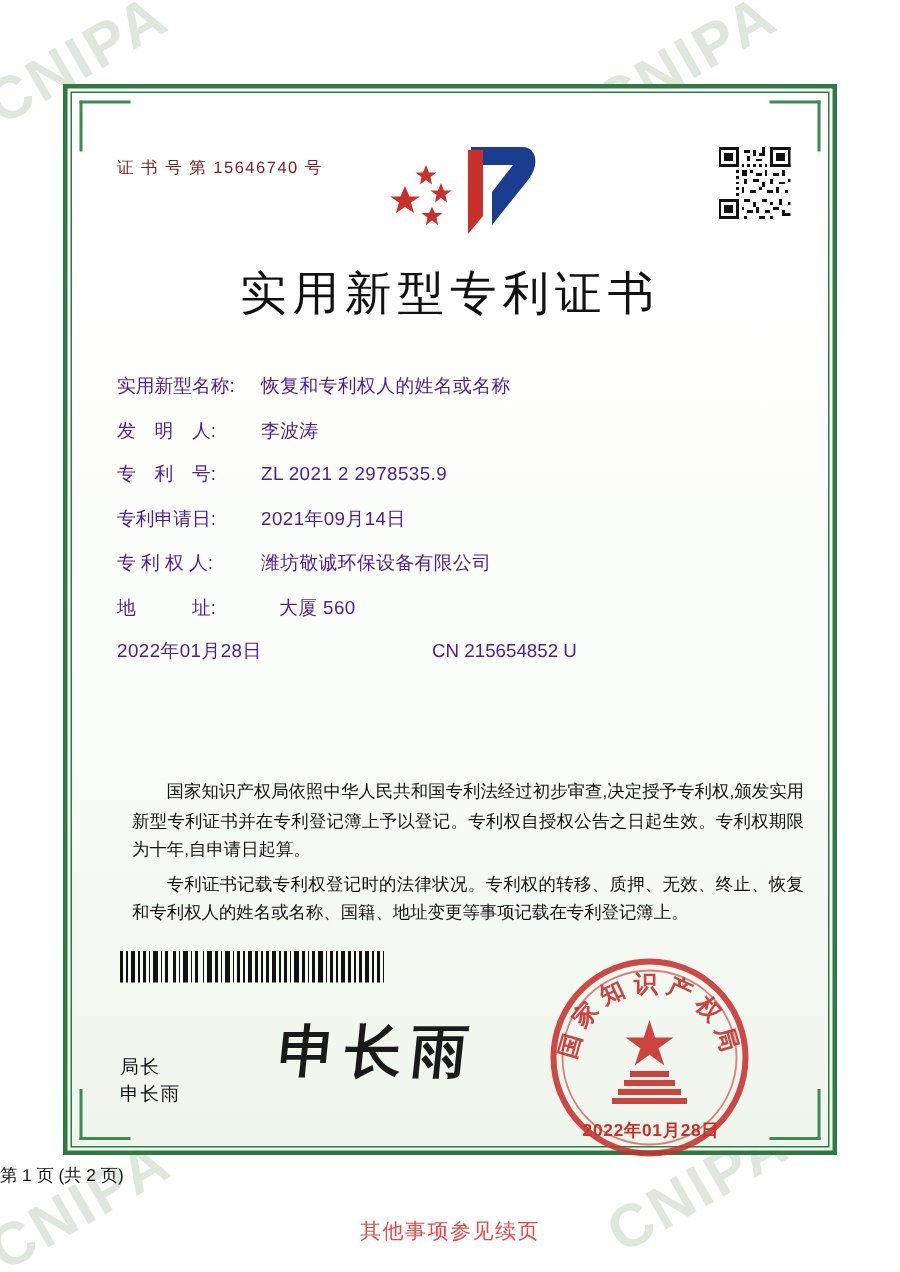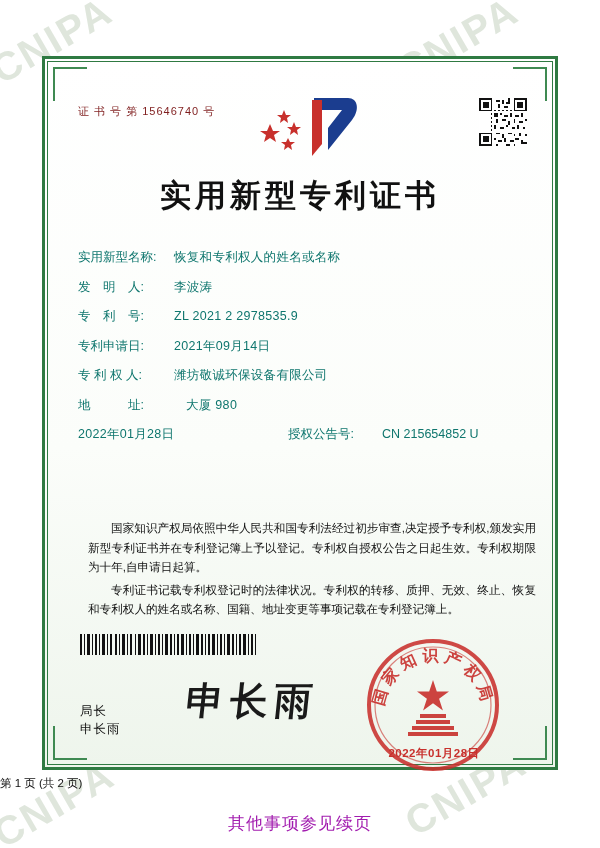--- a/index.html
+++ b/index.html
@@ -95,36 +95,36 @@
     left: 258px; top: 94px;
     width: 104px; height: 66px;
   }
 
   
   .main-title {
     position: absolute;
     left: 0; right: 0; top: 175px;
     text-align: center;
     font-size: 31px;
-    font-weight: bold;
+    font-weight: normal;
     letter-spacing: 4px;
     color: #111;
   }
 
   
   .fields {
     position: absolute;
     left: 78px; top: 249px;
     width: 452px;
   }
   .frow {
     display: flex;
     margin-bottom: 12.5px;
     font-size: 12.5px;
-    color: #0f766e;
+    color: #4c1d95;
     line-height: 17px;
   }
   .flabel {
     width: 96px;
     flex: 0 0 96px;
     letter-spacing: 0px;
   }
   .fvalue {
     flex: 1 1 auto;
     letter-spacing: 0.3px;
@@ -204,22 +204,22 @@
   .page-no {
     position: absolute;
     left: 0; right: 0; top: 776px;
     font-size: 11.5px;
     color: #111;
   }
   .footer-note {
     position: absolute;
     left: 0; right: 0; top: 812px;
     text-align: center;
-    font-size: 17px;
-    color: #a21caf;
+    font-size: 14px;
+    color: #ef4444;
     letter-spacing: 1px;
   }
 </style>
 </head>
 <body>
 
 <div class="page">
 
   <div class="wm wm1">CNIPA</div>
   <div class="wm wm2">CNIPA</div>
@@ -353,27 +353,26 @@
     </div>
 
     <div class="frow">
       <div class="flabel">专 利 权 人:</div>
       <div class="fvalue">潍坊敬诚环保设备有限公司</div>
     </div>
 
     <div class="frow">
       <div class="flabel">地　　　址:</div>
       <div class="fvalue">
-        <span class="sub">大厦 980</span>
+        <span class="sub">大厦 560</span>
       </div>
     </div>
 
     <div class="frow two">
       <div class="fvalue">2022年01月28日</div>
-      <div class="flabel2">授权公告号:</div>
       <div class="fvalue2">CN 215654852 U</div>
     </div>
 
   </div>
 
   <div class="paras">
     <p>国家知识产权局依照中华人民共和国专利法经过初步审查,决定授予专利权,颁发实用新型专利证书并在专利登记簿上予以登记。专利权自授权公告之日起生效。专利权期限为十年,自申请日起算。</p>
     <p>专利证书记载专利权登记时的法律状况。专利权的转移、质押、无效、终止、恢复和专利权人的姓名或名称、国籍、地址变更等事项记载在专利登记簿上。</p>
   </div>
 

